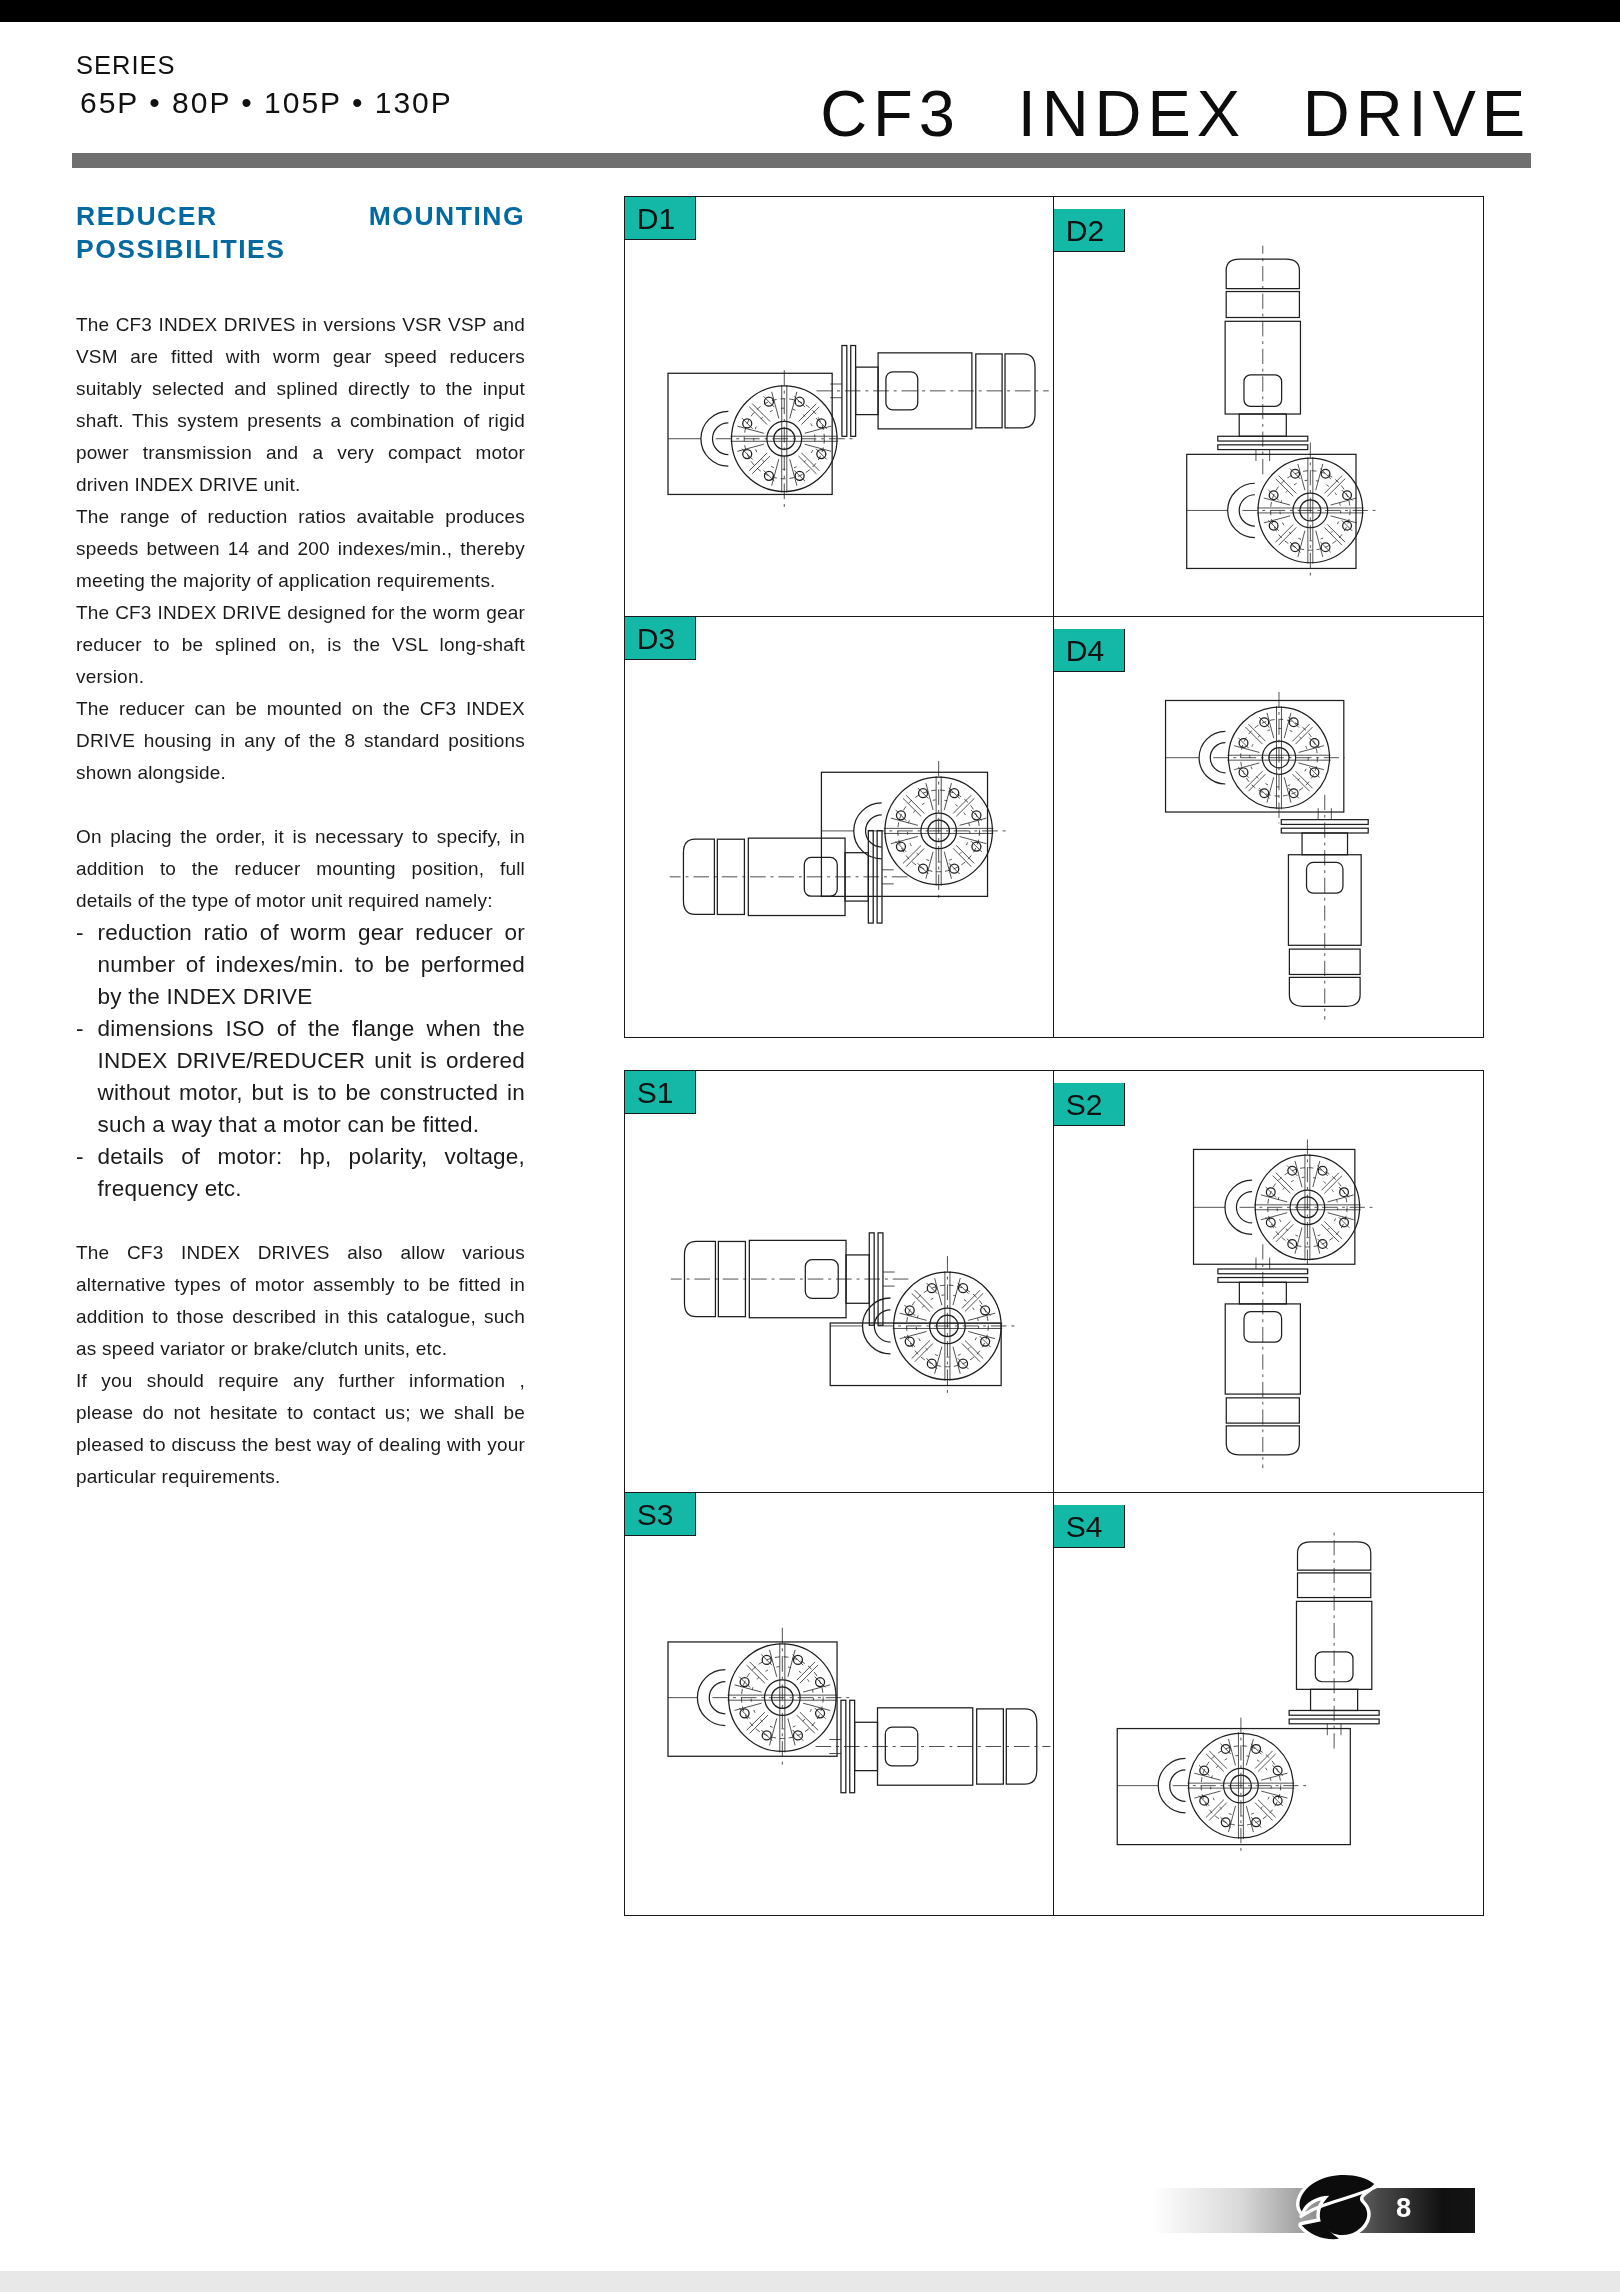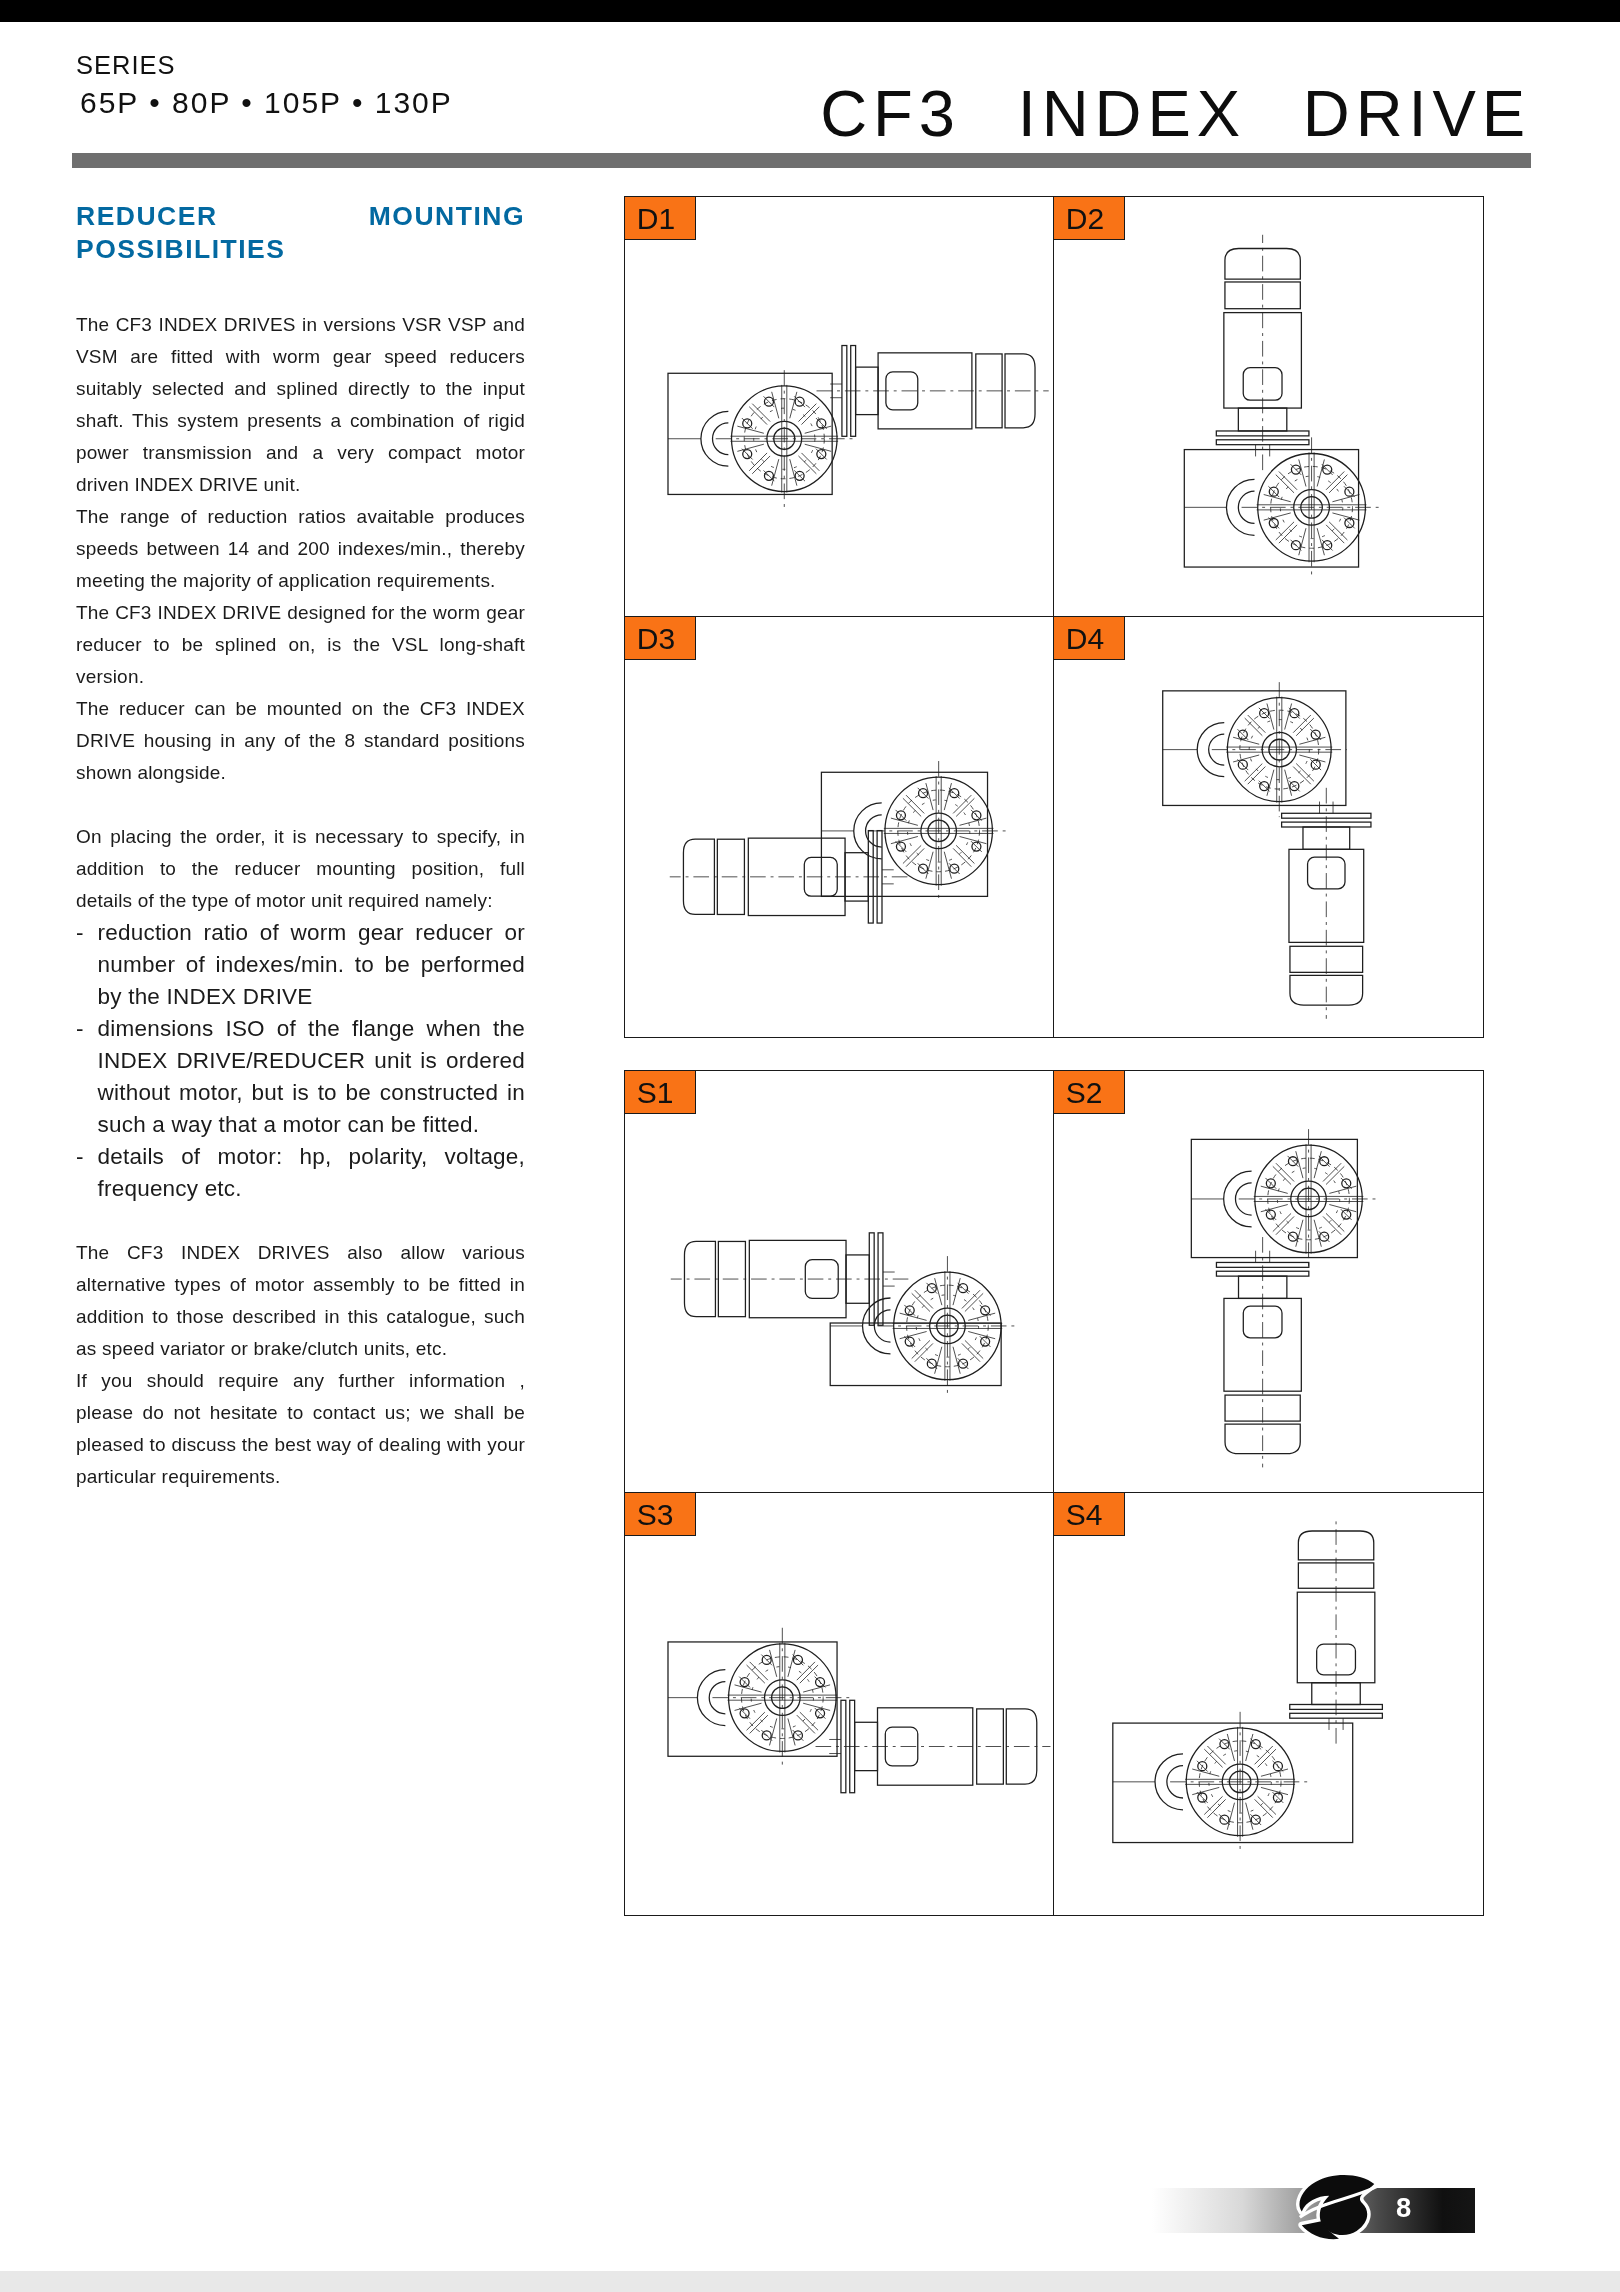--- a/index.html
+++ b/index.html
@@ -19,23 +19,23 @@
   .copy p{margin:0;font-size:19px;line-height:32px;text-align:justify;letter-spacing:0.2px;}
   .copy p.gap{margin-top:32px;}
   .bullet{position:relative;padding-left:21.6px;font-size:22.5px;line-height:32px;text-align:justify;letter-spacing:0.2px;}
   .bullet .dash{position:absolute;left:0;top:0;}
   
   .grid{position:absolute;left:624px;border:1.5px solid #1a1a1a;display:grid;
         grid-template-columns:429px 429px;background:#fff;}
   #grid-top{top:196px;grid-template-rows:420px 420px;}
   #grid-bottom{top:1070px;grid-template-rows:422px 422px;}
   .cell{position:relative;border-right:1.5px solid #1a1a1a;border-bottom:1.5px solid #1a1a1a;}
-  .cell:nth-child(2n){border-right:none;}
+  .cell:nth-child(2n){border-right:none;margin-top:12px;}
   .cell:nth-child(3),.cell:nth-child(4){border-bottom:none;}
-  .cell-label{position:absolute;left:0;top:0;width:71px;height:43px;background:#f97316;
+  .cell-label{position:absolute;left:0;top:0;width:71px;height:43px;background:#14b8a6;
               border-right:1.5px solid #1a1a1a;border-bottom:1.5px solid #1a1a1a;
               font-size:30px;color:#111;padding:4.9px 0 0 11.8px;box-sizing:border-box;}
   .drawing{position:absolute;left:0;top:0;width:100%;height:100%;}
   .drawing .m{stroke:#1f1f1f;stroke-width:1.3;fill:none;}
   .drawing .t{stroke:#1f1f1f;stroke-width:0.8;fill:none;}
   .drawing .dashB{stroke-dasharray:5 4;}
   .drawing .dashC{stroke-dasharray:3 9;}
   .drawing .cl{stroke:#1f1f1f;stroke-width:0.8;fill:none;stroke-dasharray:16 5 3 5;}
   
   .pagebar{position:absolute;left:1152px;top:2188px;width:323px;height:45px;

